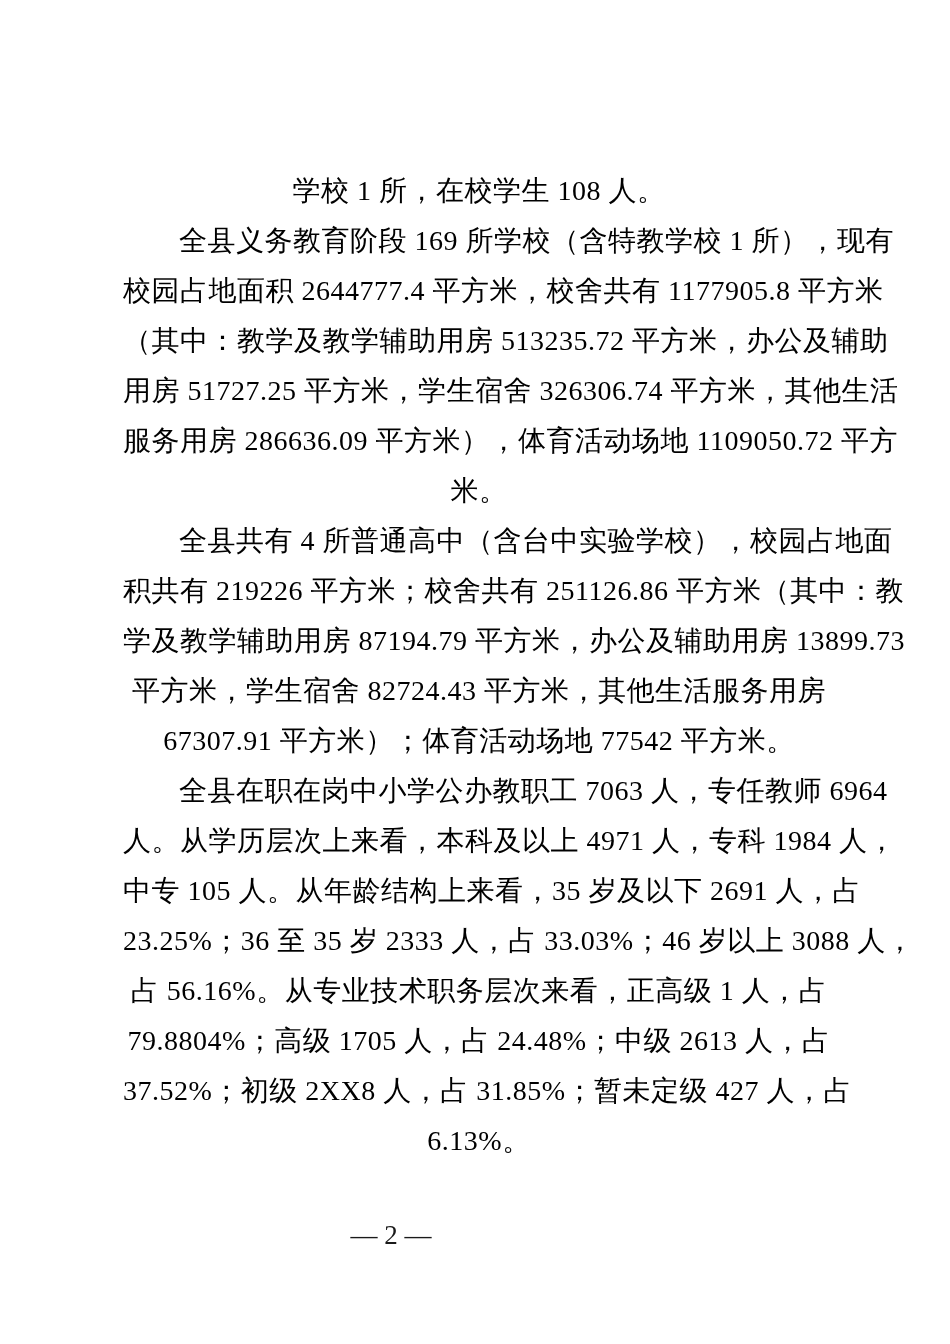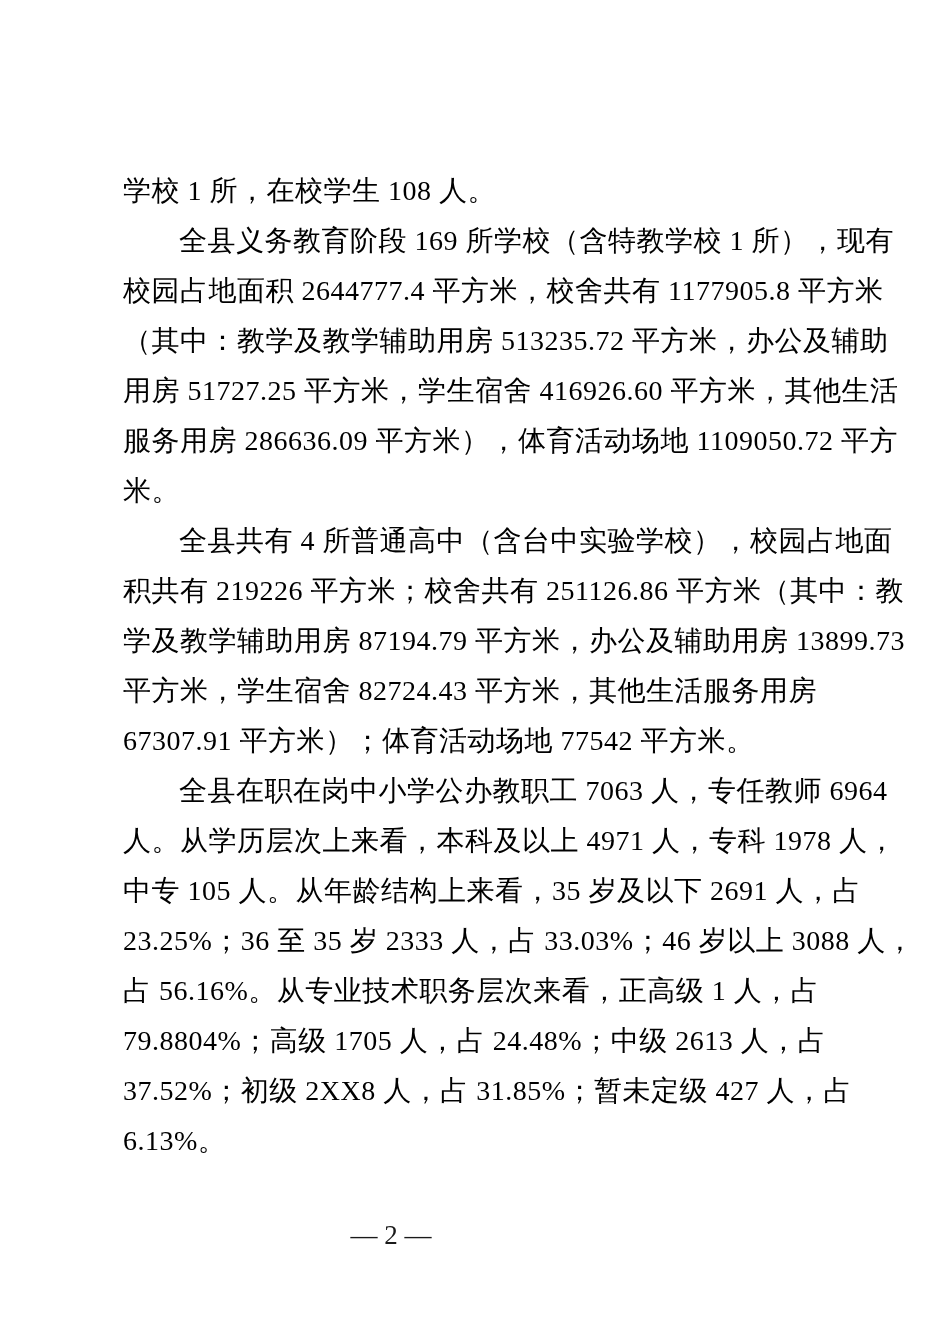--- a/index.html
+++ b/index.html
@@ -18,20 +18,21 @@
   .page {
     position: absolute;
     inset: 0;
     background: #ffffff;
   }
   .doc-body {
     position: absolute;
     left: 123px;
     top: 166px;
     width: 712px;
+    text-align: center;
   }
   .doc-line {
     height: 50px;
     line-height: 50px;
     font-size: 28px;
     white-space: nowrap;
     letter-spacing: 0.5px;
   }
   .doc-line.indent {
     padding-left: 56px;
@@ -50,30 +51,30 @@
 </head>
 <body>
 
 <div class="page">
 
   <div class="doc-body">
     <div class="doc-line">学校 1 所，在校学生 108 人。</div>
     <div class="doc-line indent">全县义务教育阶段 169 所学校（含特教学校 1 所），现有</div>
     <div class="doc-line">校园占地面积 2644777.4 平方米，校舍共有 1177905.8 平方米</div>
     <div class="doc-line">（其中：教学及教学辅助用房 513235.72 平方米，办公及辅助</div>
-    <div class="doc-line">用房 51727.25 平方米，学生宿舍 416926.60 平方米，其他生活</div>
+    <div class="doc-line">用房 51727.25 平方米，学生宿舍 326306.74 平方米，其他生活</div>
     <div class="doc-line">服务用房 286636.09 平方米），体育活动场地 1109050.72 平方</div>
     <div class="doc-line">米。</div>
     <div class="doc-line indent">全县共有 4 所普通高中（含台中实验学校），校园占地面</div>
     <div class="doc-line">积共有 219226 平方米；校舍共有 251126.86 平方米（其中：教</div>
     <div class="doc-line">学及教学辅助用房 87194.79 平方米，办公及辅助用房 13899.73</div>
     <div class="doc-line">平方米，学生宿舍 82724.43 平方米，其他生活服务用房</div>
     <div class="doc-line">67307.91 平方米）；体育活动场地 77542 平方米。</div>
     <div class="doc-line indent">全县在职在岗中小学公办教职工 7063 人，专任教师 6964</div>
-    <div class="doc-line">人。从学历层次上来看，本科及以上 4971 人，专科 1978 人，</div>
+    <div class="doc-line">人。从学历层次上来看，本科及以上 4971 人，专科 1984 人，</div>
     <div class="doc-line">中专 105 人。从年龄结构上来看，35 岁及以下 2691 人，占</div>
     <div class="doc-line">23.25%；36 至 35 岁 2333 人，占 33.03%；46 岁以上 3088 人，</div>
     <div class="doc-line">占 56.16%。从专业技术职务层次来看，正高级 1 人，占</div>
     <div class="doc-line">79.8804%；高级 1705 人，占 24.48%；中级 2613 人，占</div>
     <div class="doc-line">37.52%；初级 2XX8 人，占 31.85%；暂未定级 427 人，占</div>
     <div class="doc-line">6.13%。</div>
   </div>
 
   <div class="page-footer">— 2 —</div>
 

